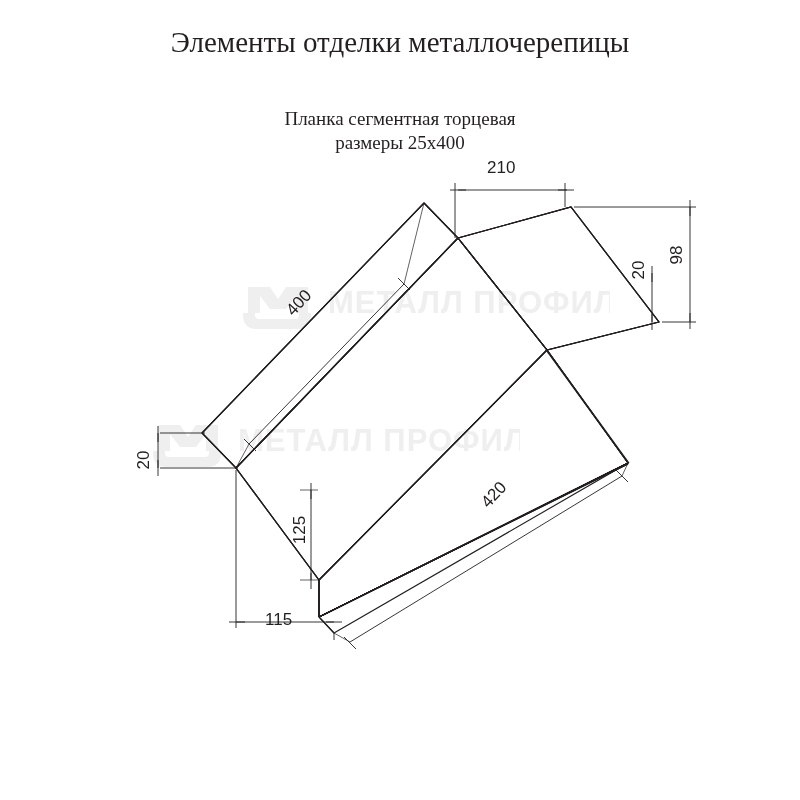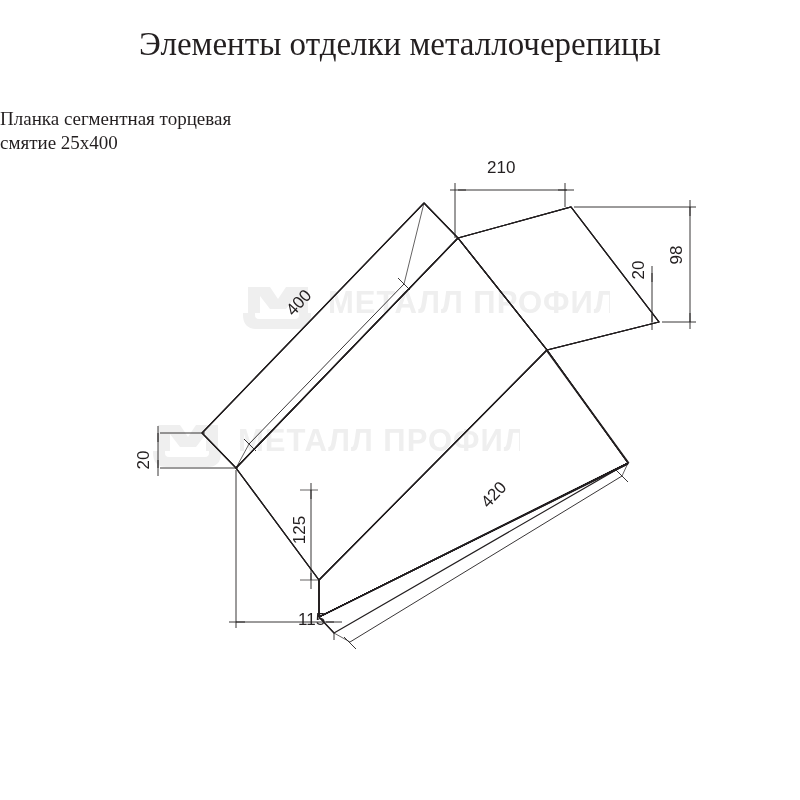--- a/index.html
+++ b/index.html
@@ -18,31 +18,31 @@
   .page {
     position: absolute;
     inset: 0;
   }
   .title {
     position: absolute;
     top: 26px;
     left: 0;
     width: 800px;
     text-align: center;
-    font-size: 33px;
+    font-size: 29px;
     font-family: "Liberation Serif", serif;
     color: #231f20;
     letter-spacing: 0px;
   }
   .subtitle {
     position: absolute;
     top: 107px;
     left: 0;
     width: 800px;
-    text-align: left;
+    text-align: center;
     font-size: 19px;
     line-height: 24px;
     font-family: "Liberation Serif", serif;
     color: #231f20;
   }
   .subtitle .line2 {
     display: block;
   }
   .footnotes {
     position: absolute;
@@ -76,21 +76,21 @@
 </style>
 </head>
 <body>
 
 <div class="page">
 
   <div class="title">Элементы отделки металлочерепицы</div>
 
   <div class="subtitle">
     <span>Планка сегментная торцевая</span>
-    <span class="line2">смятие 25х400</span>
+    <span class="line2">размеры 25х400</span>
   </div>
 
   <div class="drawing">
 
     <div class="wm" style="left:240px; top:115px;">
       <svg width="370" height="80" viewBox="0 0 370 80">
         <g fill="#efefef">
           <path d="M8 48 L8 22 L30 22 L38 34 L46 22 L68 22 L68 48 L56 48 L56 31 L46 44 L30 44 L20 31 L20 48 Z"></path>
           <path d="M3 50 q0 14 14 14 l40 0 q14 0 14 -14 l0 -2 -12 0 0 2 q0 4 -4 4 l-36 0 q-4 0 -4 -4 l0 -2 -12 0 z"></path>
         </g>
@@ -331,18 +331,18 @@
       </g>
     </svg>
 
     <div class="dim-label" style="left:487px; top:8px;">210</div>
     <div class="dim-label" style="left:668px; top:95px; transform:rotate(-90deg); transform-origin:center;">98</div>
     <div class="dim-label" style="left:630px; top:110px; transform:rotate(-90deg); transform-origin:center;">20</div>
     <div class="dim-label" style="left:285px; top:143px; transform:rotate(-47deg); transform-origin:center;">400</div>
     <div class="dim-label" style="left:135px; top:300px; transform:rotate(-90deg); transform-origin:center;">20</div>
     <div class="dim-label" style="left:286px; top:370px; transform:rotate(-90deg); transform-origin:center;">125</div>
     <div class="dim-label" style="left:480px; top:335px; transform:rotate(-47deg); transform-origin:center;">420</div>
-    <div class="dim-label" style="left:265px; top:460px;margin-left:33px;">115</div>
+    <div class="dim-label" style="left:265px; top:460px;">115</div>
 
   </div>
 
 
 </div>
 
 </body></html>

